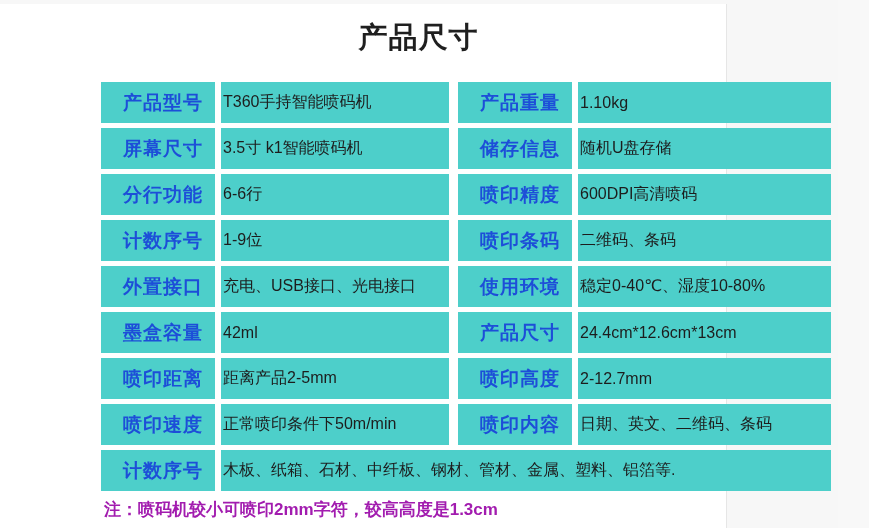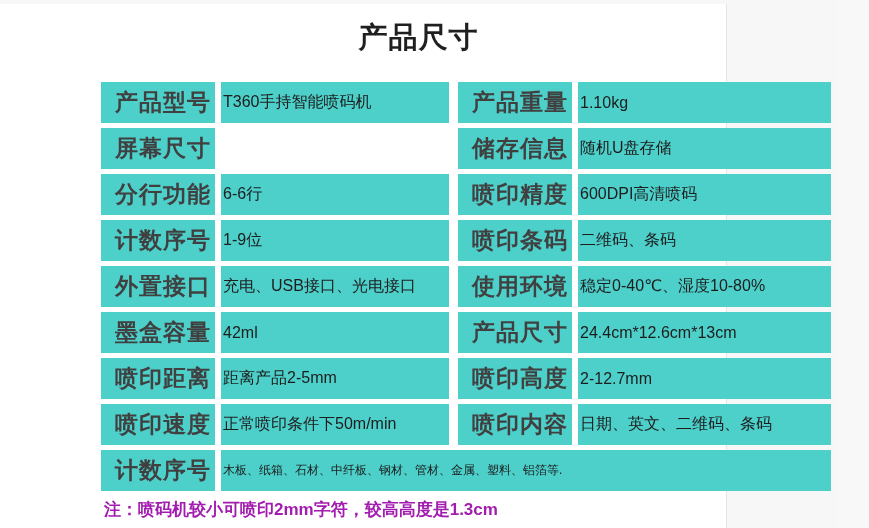--- a/index.html
+++ b/index.html
@@ -60,23 +60,23 @@
   .cell {
     background: #4dcfca;
     display: flex;
     align-items: center;
     box-sizing: border-box;
   }
   .cell-label {
     width: 114px;
     flex: 0 0 114px;
     justify-content: center;
-    font-size: 23px;
+    font-size: 19px;
     font-weight: bold;
-    color: #404040;
+    color: #1d4ed8;
     letter-spacing: 1px;
     padding-left: 10px;
   }
   .cell-value {
     flex: 1 1 auto;
     padding-left: 2px;
     font-size: 16px;
     color: #1d1d1d;
     white-space: nowrap;
     overflow: hidden;
@@ -88,21 +88,21 @@
     margin-right: 9px;
   }
   .col-right {
     display: flex;
     flex: 1 1 auto;
   }
   .col-left .gap, .col-right .gap {
     flex: 0 0 6px;
   }
   .full-row .cell-value {
-    font-size: 12px;
+    font-size: 16px;
   }
   .footer-note {
     position: absolute;
     left: 104px;
     top: 494px;
     font-size: 17px;
     font-weight: bold;
     color: #a21caf;
     white-space: nowrap;
   }
@@ -126,20 +126,21 @@
         <div class="cell cell-label">产品重量</div>
         <div class="gap"></div>
         <div class="cell cell-value">1.10kg</div>
       </div>
     </div>
 
     <div class="spec-row">
       <div class="col-left">
         <div class="cell cell-label">屏幕尺寸</div>
         <div class="gap"></div>
+        <div class="cell cell-value">3.5寸    k1智能喷码机</div>
       </div>
       <div class="col-right">
         <div class="cell cell-label">储存信息</div>
         <div class="gap"></div>
         <div class="cell cell-value">随机U盘存储</div>
       </div>
     </div>
 
     <div class="spec-row">
       <div class="col-left">

